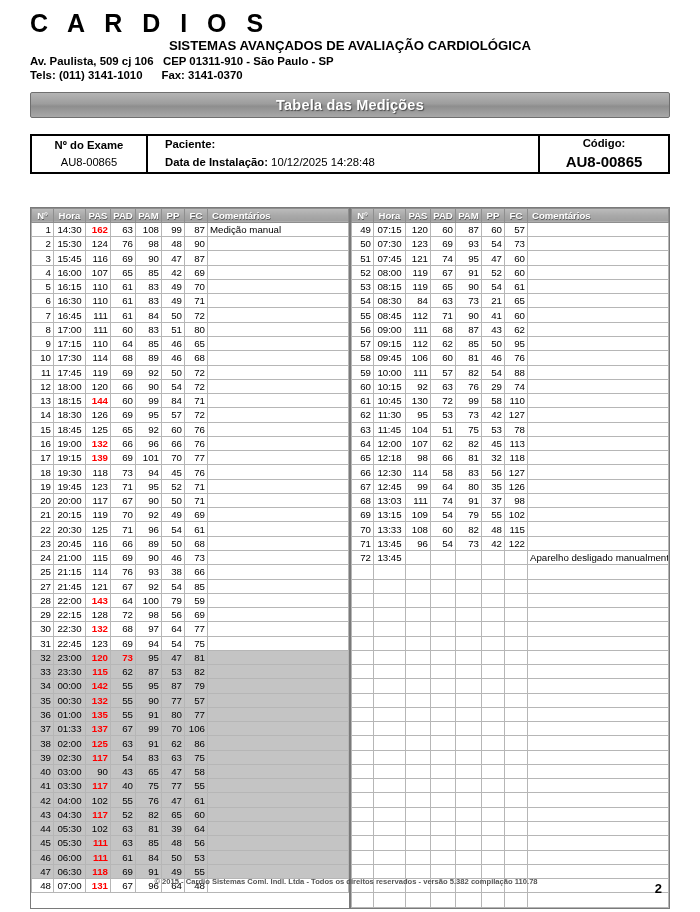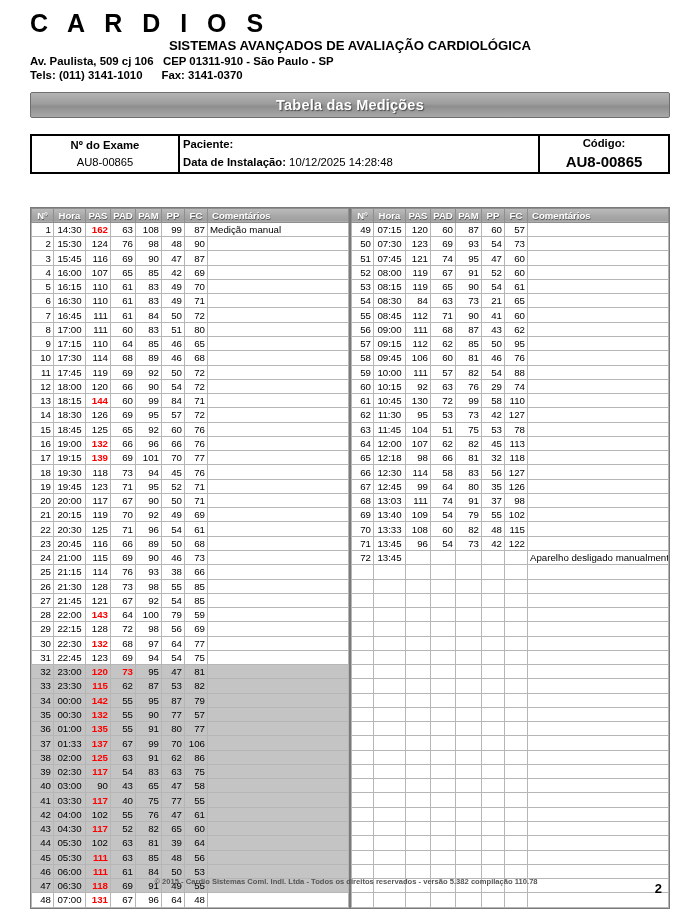--- a/index.html
+++ b/index.html
@@ -76,29 +76,29 @@
     box-sizing: border-box;
   }
   .examinfo .cell {
     box-sizing: border-box;
     display: flex;
     flex-direction: column;
     justify-content: center;
     padding: 0 6px;
   }
   .examinfo .c-exame {
-    width: 148px;
+    width: 116px;
     border-right: 2px solid #000;
     align-items: center;
     text-align: center;
   }
   .examinfo .c-pac {
     flex: 1;
     border-right: 2px solid #000;
-    padding-left: 3px;
+    padding-left: 17px;
   }
   .examinfo .c-cod {
     width: 128px;
     align-items: center;
     text-align: center;
   }
   .lbl-bold { font-size: 11.3px; font-weight: bold; line-height: 1.5; }
   .val-norm { font-size: 11.2px; line-height: 1.5; }
   .val-code { font-size: 15px; font-weight: bold; line-height: 1.35; }
   .pac-line { font-size: 11.3px; line-height: 1.55; }
@@ -492,30 +492,20 @@
               <td class="num">25</td>
               <td class="hora">21:15</td>
               <td class="num">114</td>
               <td class="num">76</td>
               <td class="num">93</td>
               <td class="num">38</td>
               <td class="num">66</td>
               <td class="com">&nbsp;</td>
             </tr>
             <tr>
-              <td class="num">26</td>
-              <td class="hora">21:30</td>
-              <td class="num">128</td>
-              <td class="num">73</td>
-              <td class="num">98</td>
-              <td class="num">55</td>
-              <td class="num">85</td>
-              <td class="com">&nbsp;</td>
-            </tr>
-            <tr>
               <td class="num">27</td>
               <td class="hora">21:45</td>
               <td class="num">121</td>
               <td class="num">67</td>
               <td class="num">92</td>
               <td class="num">54</td>
               <td class="num">85</td>
               <td class="com">&nbsp;</td>
             </tr>
             <tr>
@@ -952,21 +942,21 @@
               <td class="hora">13:03</td>
               <td class="num">111</td>
               <td class="num">74</td>
               <td class="num">91</td>
               <td class="num">37</td>
               <td class="num">98</td>
               <td class="com">&nbsp;</td>
             </tr>
             <tr>
               <td class="num">69</td>
-              <td class="hora">13:40</td>
+              <td class="hora">13:15</td>
               <td class="num">109</td>
               <td class="num">54</td>
               <td class="num">79</td>
               <td class="num">55</td>
               <td class="num">102</td>
               <td class="com">&nbsp;</td>
             </tr>
             <tr>
               <td class="num">70</td>
               <td class="hora">13:33</td>

